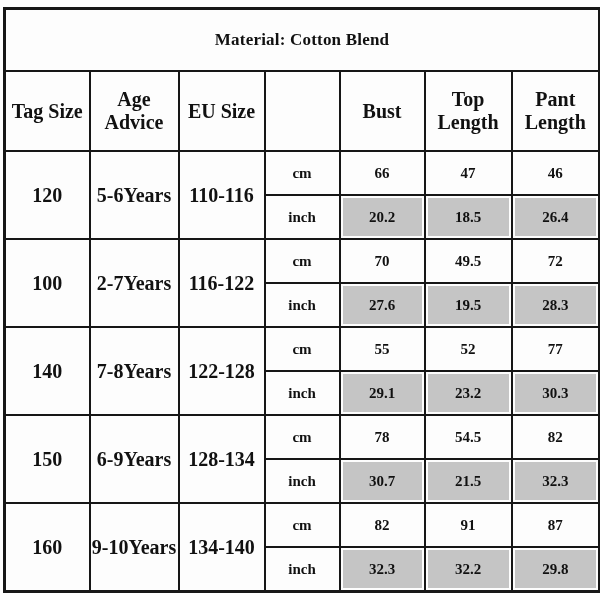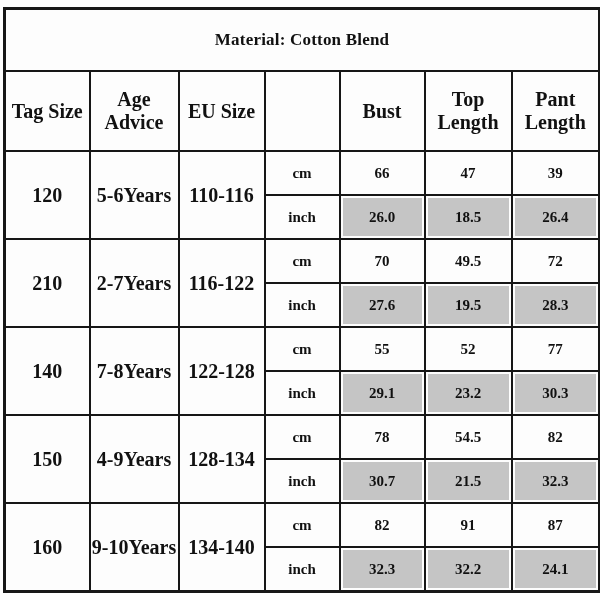--- a/index.html
+++ b/index.html
@@ -87,37 +87,37 @@
         <td class="col-header">Pant Length</td>
       </tr>
 
       <tr>
         <td class="span-cell" rowspan="2">120</td>
         <td class="span-cell" rowspan="2">5-6Years</td>
         <td class="span-cell" rowspan="2">110-116</td>
         <td class="unit-cell">cm</td>
         <td class="data-cell">66</td>
         <td class="data-cell">47</td>
-        <td class="data-cell">39</td>
-      </tr>
-      <tr>
-        <td class="unit-cell">inch</td>
-        <td class="data-cell shade-cell">
-            <div class="shade">26.0</div>
+        <td class="data-cell">46</td>
+      </tr>
+      <tr>
+        <td class="unit-cell">inch</td>
+        <td class="data-cell shade-cell">
+            <div class="shade">20.2</div>
           </td>
         <td class="data-cell shade-cell">
             <div class="shade">18.5</div>
           </td>
         <td class="data-cell shade-cell">
             <div class="shade">26.4</div>
           </td>
       </tr>
 
       <tr>
-        <td class="span-cell" rowspan="2">210</td>
+        <td class="span-cell" rowspan="2">100</td>
         <td class="span-cell" rowspan="2">2-7Years</td>
         <td class="span-cell" rowspan="2">116-122</td>
         <td class="unit-cell">cm</td>
         <td class="data-cell">70</td>
         <td class="data-cell">49.5</td>
         <td class="data-cell">72</td>
       </tr>
       <tr>
         <td class="unit-cell">inch</td>
         <td class="data-cell shade-cell">
@@ -148,21 +148,21 @@
         <td class="data-cell shade-cell">
             <div class="shade">23.2</div>
           </td>
         <td class="data-cell shade-cell">
             <div class="shade">30.3</div>
           </td>
       </tr>
 
       <tr>
         <td class="span-cell" rowspan="2">150</td>
-        <td class="span-cell" rowspan="2">4-9Years</td>
+        <td class="span-cell" rowspan="2">6-9Years</td>
         <td class="span-cell" rowspan="2">128-134</td>
         <td class="unit-cell">cm</td>
         <td class="data-cell">78</td>
         <td class="data-cell">54.5</td>
         <td class="data-cell">82</td>
       </tr>
       <tr>
         <td class="unit-cell">inch</td>
         <td class="data-cell shade-cell">
             <div class="shade">30.7</div>
@@ -186,18 +186,18 @@
       </tr>
       <tr>
         <td class="unit-cell">inch</td>
         <td class="data-cell shade-cell">
             <div class="shade">32.3</div>
           </td>
         <td class="data-cell shade-cell">
             <div class="shade">32.2</div>
           </td>
         <td class="data-cell shade-cell">
-            <div class="shade">24.1</div>
+            <div class="shade">29.8</div>
           </td>
       </tr>
     </tbody>
   </table>
 </div>
 
 </body></html>

